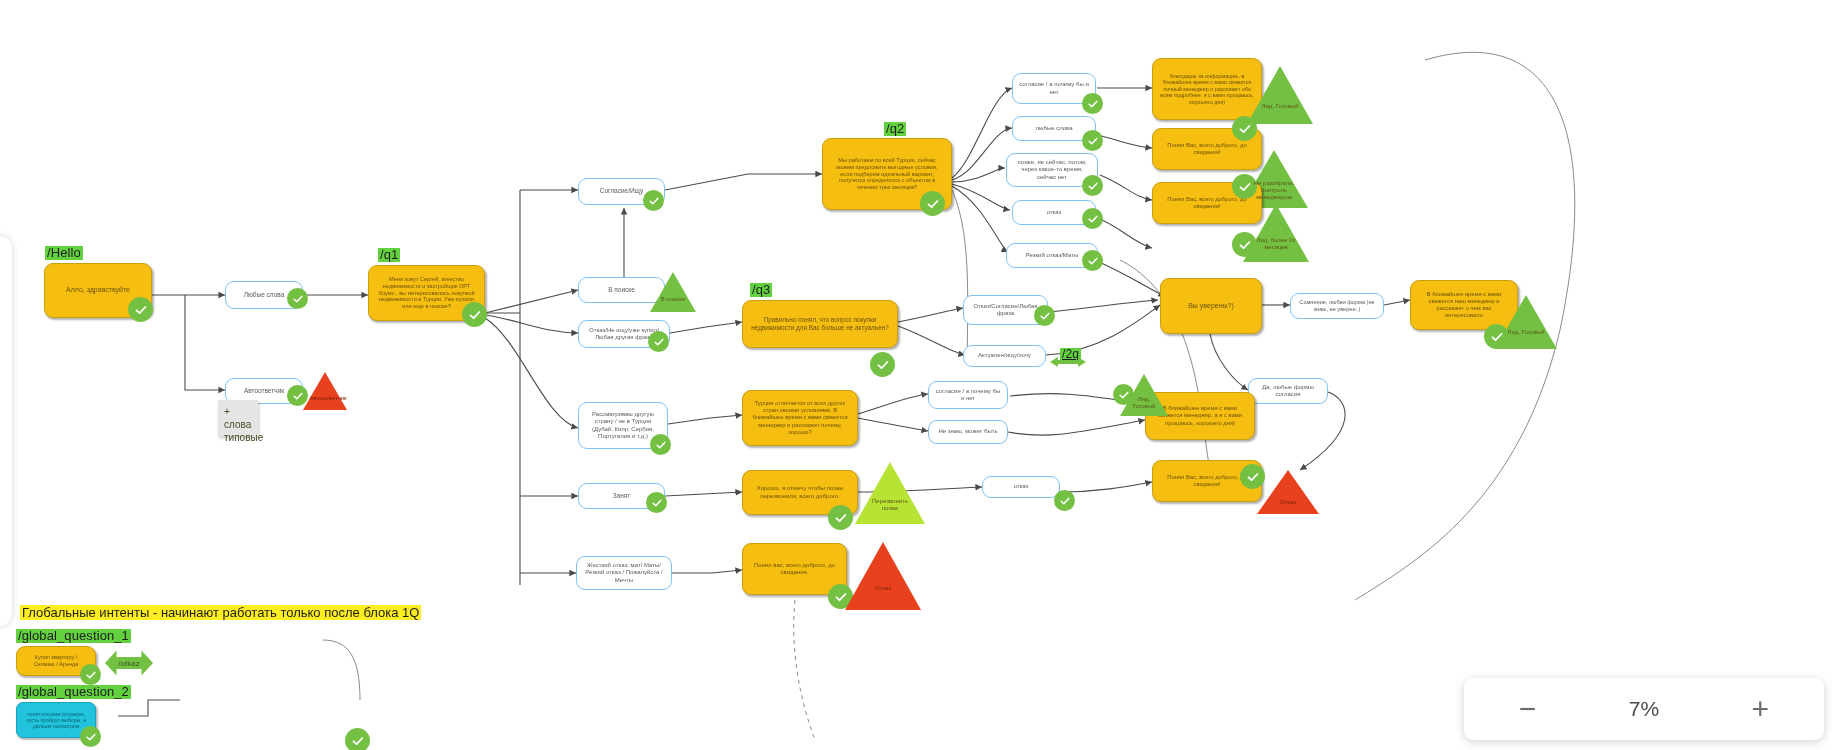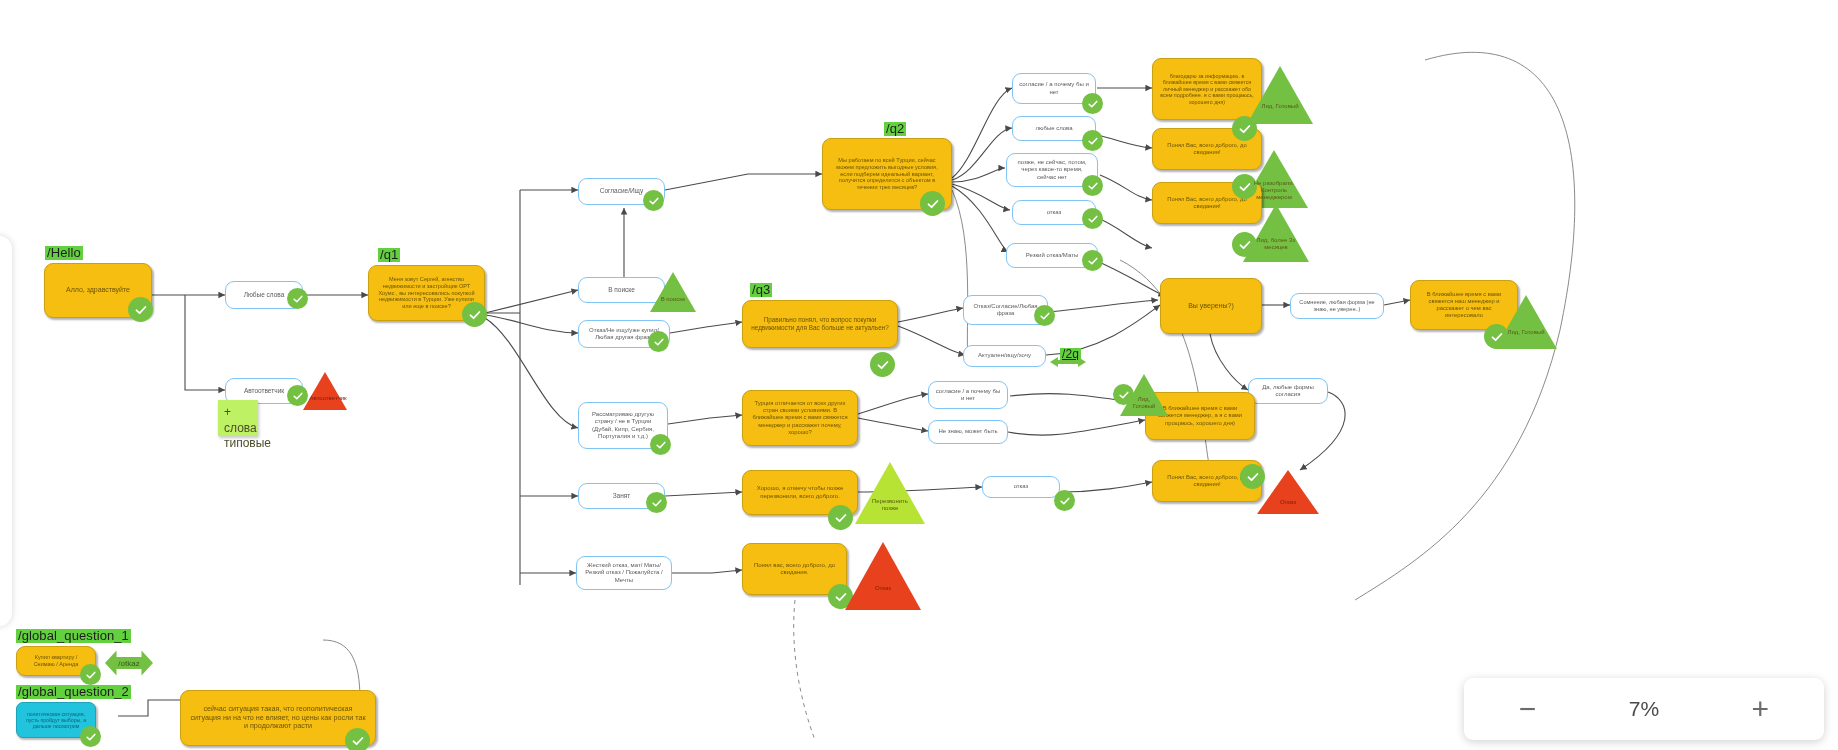--- a/index.html
+++ b/index.html
@@ -100,24 +100,24 @@
     font-size:6px;
     line-height:1.15;
     color:#5b5b18;
     padding-top:34%;
     width:70%;
   }
   .tri.red .tri-label{color:#7a1f09;}
   
   .sticky{
     position:absolute;
-    background:#bef264;
+    background:#e5e5e5;
     box-shadow:1px 2px 3px rgba(0,0,0,.22);
     color:#4d4d2a;
-    font-size:12px;
+    font-size:10px;
     line-height:1.3;
     padding:5px 6px;
     box-sizing:border-box;
   }
   
   .dblarrow{
     position:absolute;
     display:flex;align-items:center;justify-content:center;
   }
   .dblarrow .lbl{
@@ -534,20 +534,21 @@
   <div class="check" style="left:1240px;top:464px;">
     <svg width="14" height="14" viewBox="0 0 14 14">
         <path d="M2.5 7.3 L5.6 10.2 L11.4 4" stroke="#fff" stroke-width="1.8" fill="none" stroke-linecap="round" stroke-linejoin="round"></path>
       </svg>
   </div>
   <div class="tri red" style="left:1257px;top:470px;width:62px;height:44px;">
     <div class="tri-shape" style="background:#E8411E;clip-path:polygon(50% 0%,100% 100%,0% 100%);"></div>
     <div class="tri-label">Отказ</div>
   </div>
 
+  <div class="hl-yellow" style="left:20px;top:605px;">Глобальные интенты - начинают работать только после блока 1Q</div>
 
   <div class="tag" style="left:16px;top:629px;">/global_question_1</div>
   <div class="node yellow" style="left:16px;top:646px;width:80px;height:30px;font-size:5.5px;">
     <span>Купил квартиру / Снимаю / Аренда</span>
   </div>
   <div class="check sm" style="left:80px;top:664px;">
     <svg width="12" height="12" viewBox="0 0 14 14">
         <path d="M2.5 7.3 L5.6 10.2 L11.4 4" stroke="#fff" stroke-width="1.8" fill="none" stroke-linecap="round" stroke-linejoin="round"></path>
       </svg>
   </div>
@@ -559,23 +560,20 @@
   <div class="tag" style="left:16px;top:685px;">/global_question_2</div>
   <div class="node cyan" style="left:16px;top:702px;width:80px;height:36px;font-size:5.2px;">
     <span>политическая ситуация, пусть пройдут выборы, а дальше посмотрим</span>
   </div>
   <div class="check sm" style="left:80px;top:726px;">
     <svg width="12" height="12" viewBox="0 0 14 14">
         <path d="M2.5 7.3 L5.6 10.2 L11.4 4" stroke="#fff" stroke-width="1.8" fill="none" stroke-linecap="round" stroke-linejoin="round"></path>
       </svg>
   </div>
 
-  <div class="node yellow" style="left:180px;top:690px;width:196px;height:56px;font-size:7.2px;">
-    <span>сейчас ситуация такая, что геополитическая ситуация ни на что не влияет, но цены как росли так и продолжают расти</span>
-  </div>
   <div class="check" style="left:345px;top:728px;">
     <svg width="14" height="14" viewBox="0 0 14 14">
         <path d="M2.5 7.3 L5.6 10.2 L11.4 4" stroke="#fff" stroke-width="1.8" fill="none" stroke-linecap="round" stroke-linejoin="round"></path>
       </svg>
   </div>
 
   <div class="zoom-widget">
     <div class="zbtn">−</div>
     <div class="zval">7%</div>
     <div class="zbtn">+</div>

